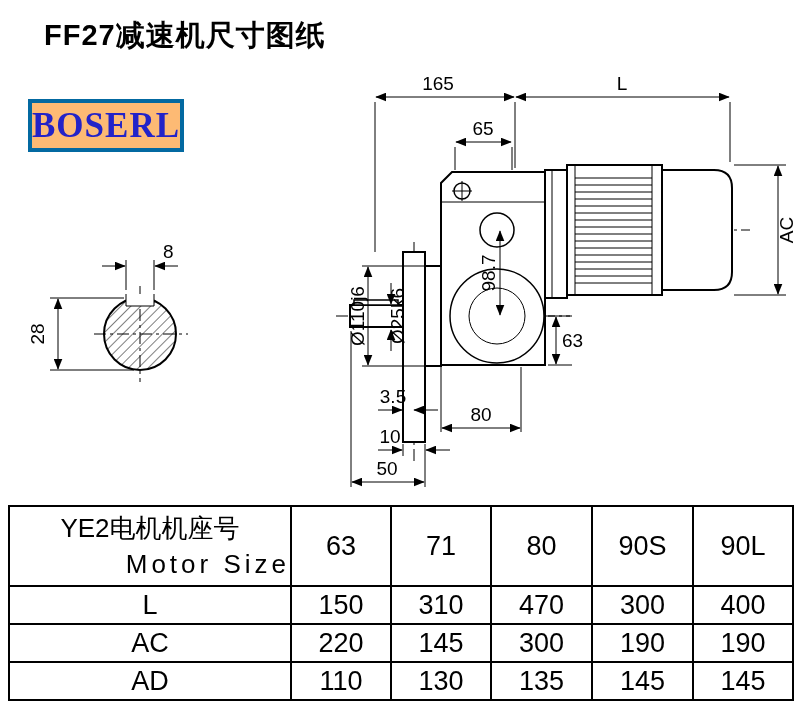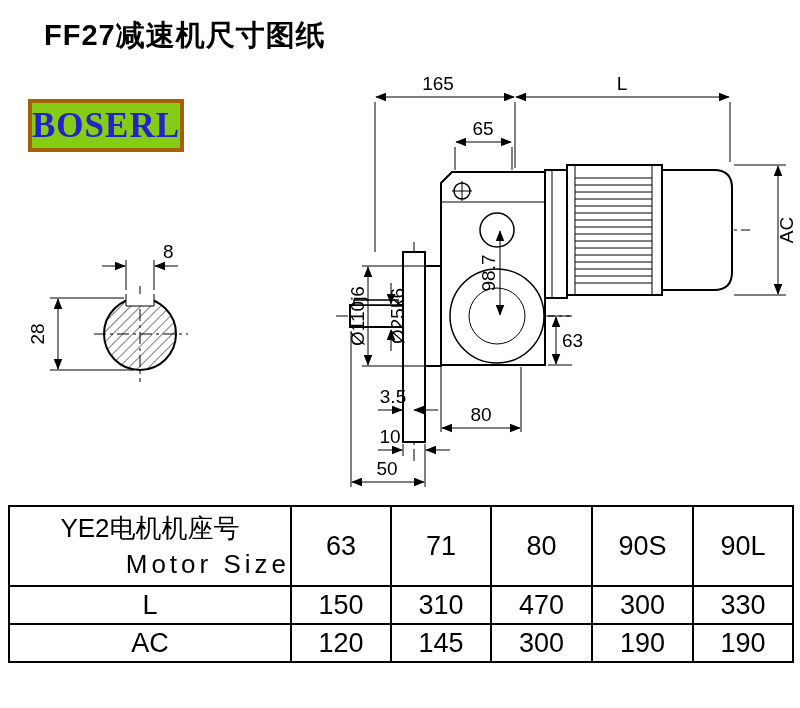--- a/index.html
+++ b/index.html
@@ -7,21 +7,21 @@
   .page {
     position:relative; width:800px; height:708px; background:#fff;
     font-family:"Liberation Sans", sans-serif; color:#000; overflow:hidden;
   }
   .title {
     position:absolute; left:44px; top:16px;
     font-size:29px; font-weight:bold; letter-spacing:1px;
   }
   .brand {
     position:absolute; left:28px; top:99px; width:156px; height:53px;
-    border:4px solid #a16207; background:#84cc16;
+    border:4px solid #0369a1; background:#fdba74;
     display:flex; align-items:center; justify-content:center;
   }
   .brand span {
     font-family:"Liberation Serif", serif; font-size:35px; font-weight:bold;
     color:#2323c8; letter-spacing:1px;
   }
   svg.drawing { position:absolute; left:0; top:70px; }
   .s1 { stroke:#000; stroke-width:1; fill:none; }
   .dim { stroke:#000; stroke-width:1; fill:none; }
   .cl  { stroke:#000; stroke-width:1; fill:none; stroke-dasharray:12 4 3 4; }
@@ -188,26 +188,34 @@
         <td>80</td>
         <td>90S</td>
         <td>90L</td>
       </tr>
       <tr style="height:38px">
         <td>L</td>
         <td>150</td>
         <td>310</td>
         <td>470</td>
         <td>300</td>
-        <td>330</td>
+        <td>400</td>
       </tr>
       <tr style="height:38px">
         <td>AC</td>
-        <td>120</td>
+        <td>220</td>
         <td>145</td>
         <td>300</td>
         <td>190</td>
         <td>190</td>
       </tr>
+      <tr style="height:38px">
+        <td>AD</td>
+        <td>110</td>
+        <td>130</td>
+        <td>135</td>
+        <td>145</td>
+        <td>145</td>
+      </tr>
     </tbody>
   </table>
 
 </div>
 
 </body></html>

